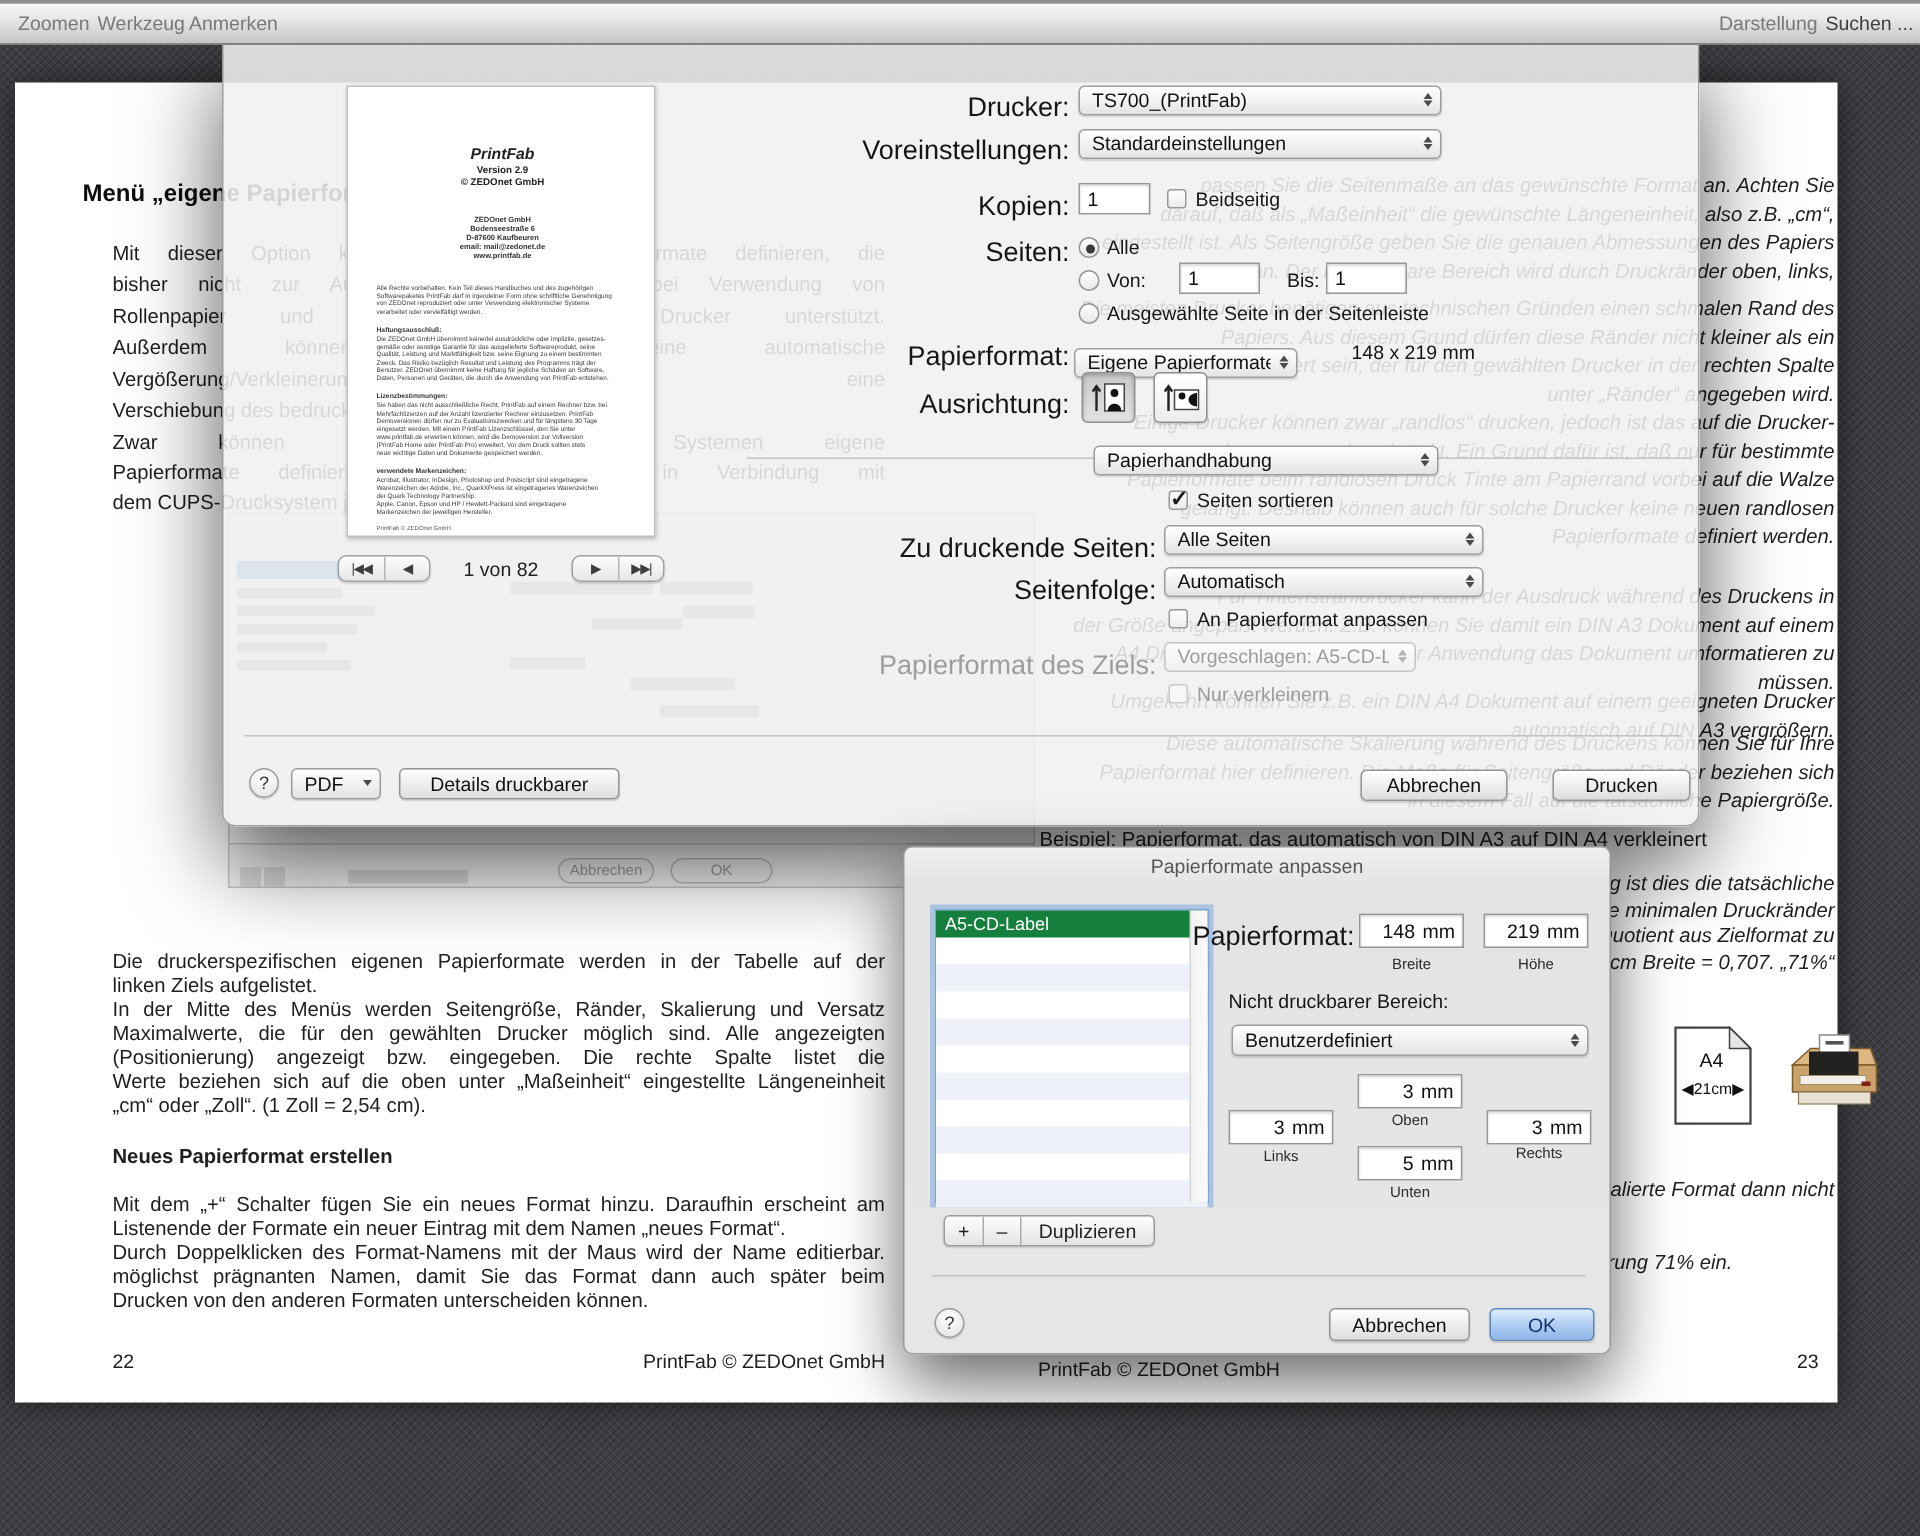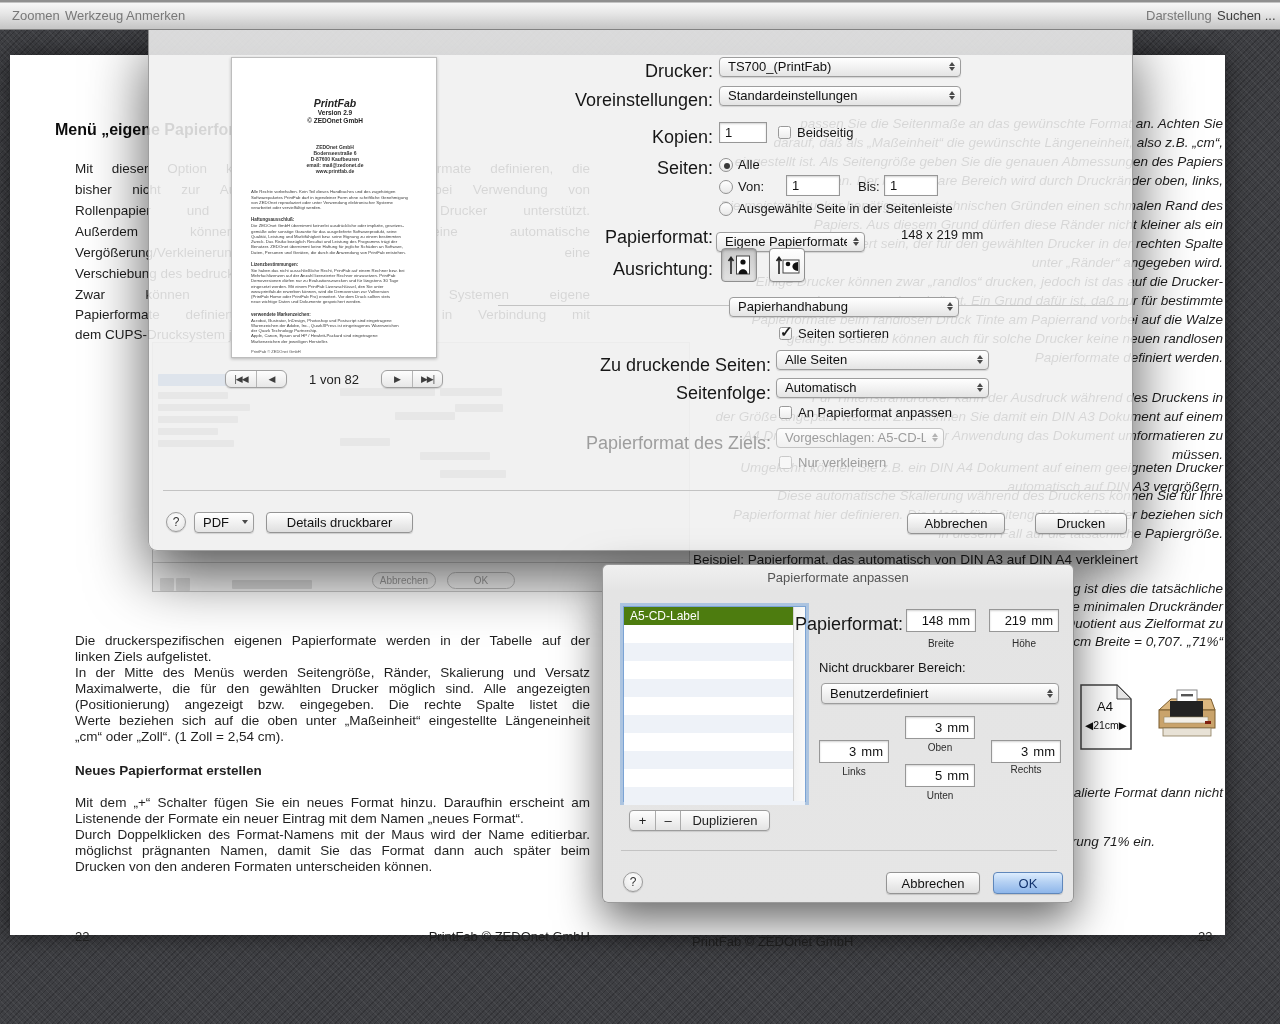--- a/index.html
+++ b/index.html
@@ -22,21 +22,21 @@
     box-shadow:0 0 22px rgba(0,0,0,0.55);z-index:1;}
   .doc{position:absolute;color:#1f1f1f;z-index:2;}
   .doc h1{margin:0;font-size:16px;font-weight:bold;color:#0d0d0d;}
   .jline{font-size:13.5px;color:#1f1f1f;text-align:justify;text-align-last:justify;white-space:nowrap;overflow:hidden;}
   .jline.short{text-align-last:left;}
   .lh21 .jline{line-height:21px;}
   .lh20 .jline{line-height:20px;}
   .lh16 .jline{line-height:16px;}
   .rblock{position:absolute;left:690px;width:533px;text-align:right;font-size:13.5px;line-height:19px;color:#1f1f1f;z-index:2;}
   .rblock div{white-space:nowrap;font-style:italic;}
-  .docfoot{position:absolute;font-size:13px;color:#1f1f1f;z-index:2;margin-top:29px;}
+  .docfoot{position:absolute;font-size:13px;color:#1f1f1f;z-index:2;}
   
   .gbox{position:absolute;background:#f4f4f4;border:1px solid #c8c8c8;z-index:2;}
   .gbar{position:absolute;background:#909090;opacity:.85;border-radius:1px;z-index:3;}
   .gsel{position:absolute;background:#5e8ccc;border-radius:1px;z-index:3;}
   .gline{position:absolute;height:1px;background:#c9c9c9;z-index:3;}
   .gpill{position:absolute;height:17px;border:1px solid #bcbcbc;border-radius:9px;background:#f2f2f2;
     font-size:10px;color:#9c9c9c;display:flex;align-items:center;justify-content:center;z-index:3;}
   
   .sheet{position:absolute;left:148px;top:30px;width:985px;height:521px;z-index:10;
     background:rgba(240,240,240,0.88);border:1px solid rgba(90,90,90,0.55);border-top:none;
@@ -97,32 +97,32 @@
   
   .pgroup{position:absolute;display:flex;height:18px;border:1px solid #a0a0a0;border-radius:6px;overflow:hidden;
     background:linear-gradient(#fdfdfd,#e7e7e7);box-shadow:0 1px 1px rgba(0,0,0,0.12);}
   .pseg{width:30px;text-align:center;font-size:9px;letter-spacing:-1px;color:#3e3e3e;line-height:17px;}
   .pseg + .pseg{border-left:1px solid #b5b5b5;}
   .ppos{position:absolute;font-size:13px;color:#222;text-align:center;}
   
   .list{position:absolute;left:20px;top:41px;width:183px;height:196px;background:#fff;border:1px solid #7ba3d4;
     box-shadow:0 0 0 3px rgba(125,170,220,0.55);}
   .lrow{height:18px;font-size:12px;line-height:18px;padding-left:6px;color:#111;}
-  .lrow.sel{background:#4d7c0f;color:#fff;}
+  .lrow.sel{background:#15803d;color:#fff;}
   .lrow:nth-child(2n+3){background:#eef2f8;}
   .ltrack{position:absolute;right:0;top:0;bottom:0;width:12px;background:linear-gradient(90deg,#f2f2f2,#fafafa);
     border-left:1px solid #d4d4d4;}
   
   .segs{position:absolute;display:flex;height:21px;border:1px solid #9c9c9c;border-radius:4px;overflow:hidden;
     background:linear-gradient(#fefefe,#e4e4e4);box-shadow:0 1px 1px rgba(0,0,0,0.12);}
   .seg{display:flex;align-items:center;justify-content:center;font-size:13px;color:#222;}
   .seg + .seg{border-left:1px solid #ababab;}
   .slabel{position:absolute;font-size:10px;color:#2c2c2c;text-align:center;}
   
-  .a4wrap{position:absolute;z-index:2;}
+  .a4wrap{position:absolute;z-index:2;margin-left:36px;}
 </style>
 </head>
 <body>
 
 <div class="screen">
   <div class="desktop"></div>
 
   <div class="toolbar">
     <span class="tb-item" style="left:12px">Zoomen</span>
     <span class="tb-item" style="left:65px">Werkzeug</span>

